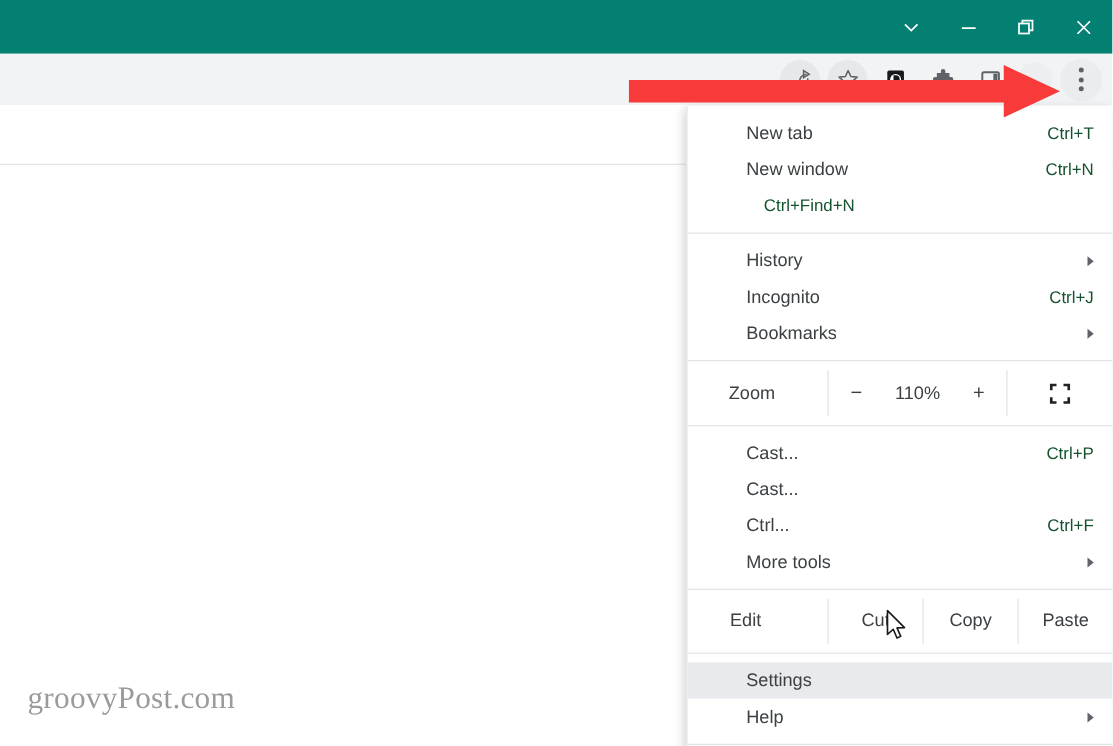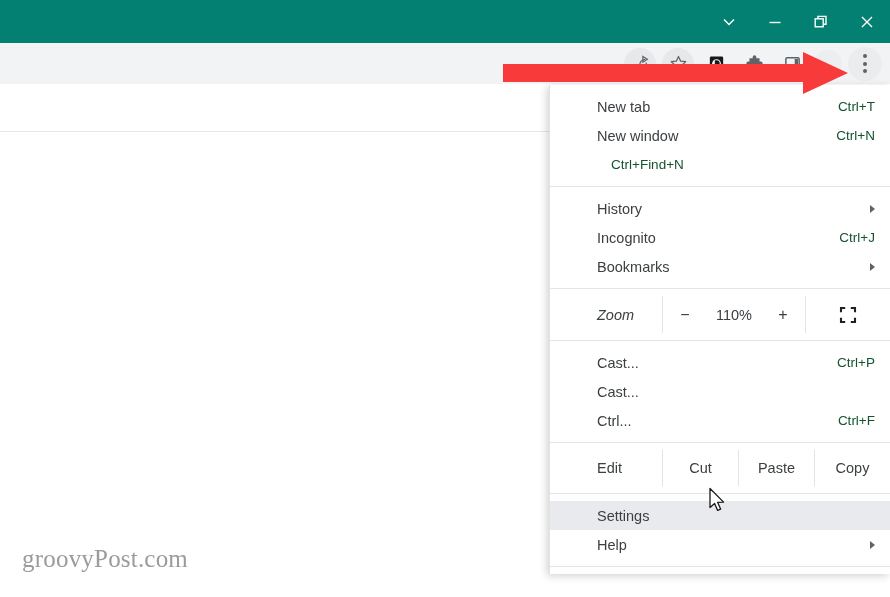--- a/index.html
+++ b/index.html
@@ -162,24 +162,23 @@
   
   .zoom-row {
     display: flex;
     align-items: stretch;
     height: 37px;
   }
   .zoom-label {
     flex: 0 0 112px;
     display: flex;
     align-items: center;
-    padding-left: 47px;
+    padding-left: 33px;
     box-sizing: border-box;
     cursor: default;
-    font-style: italic;
   }
   .zoom-mid {
     flex: 1 1 auto;
     display: flex;
     align-items: center;
     justify-content: center;
     border-left: 1px solid #e4e4e4;
     border-right: 1px solid #e4e4e4;
     gap: 20px;
   }
@@ -212,21 +211,21 @@
   .edit-row .cell {
     display: flex;
     align-items: center;
     justify-content: center;
     font-size: 14.5px;
     cursor: default;
   }
   .edit-row .cell.first {
     flex: 0 0 112px;
     justify-content: flex-start;
-    padding-left: 47px;
+    padding-left: 34px;
     box-sizing: border-box;
   }
   .edit-row .cell.rest {
     flex: 1 1 0;
     border-left: 1px solid #e4e4e4;
   }
 
   
   .red-arrow {
     position: absolute;
@@ -378,29 +377,33 @@
         <span class="label">Cast...</span>
         <span class="accel">Ctrl+P</span>
       </div>
       <div class="mi">
         <span class="label">Cast...</span>
       </div>
       <div class="mi">
         <span class="label">Ctrl...</span>
         <span class="accel">Ctrl+F</span>
       </div>
+      <div class="mi">
+        <span class="label">More tools</span>
+        <span class="arrow"></span>
+      </div>
     </div>
 
     <div class="sep"></div>
 
     <div class="edit-row">
       <div class="cell first">Edit</div>
       <div class="cell rest">Cut</div>
+      <div class="cell rest">Copy</div>
       <div class="cell rest">Paste</div>
-      <div class="cell rest">Copy</div>
     </div>
 
     <div class="sep"></div>
 
     <div>
       <div class="mi highlight">
         <span class="label">Settings</span>
       </div>
       <div class="mi">
         <span class="label">Help</span>

